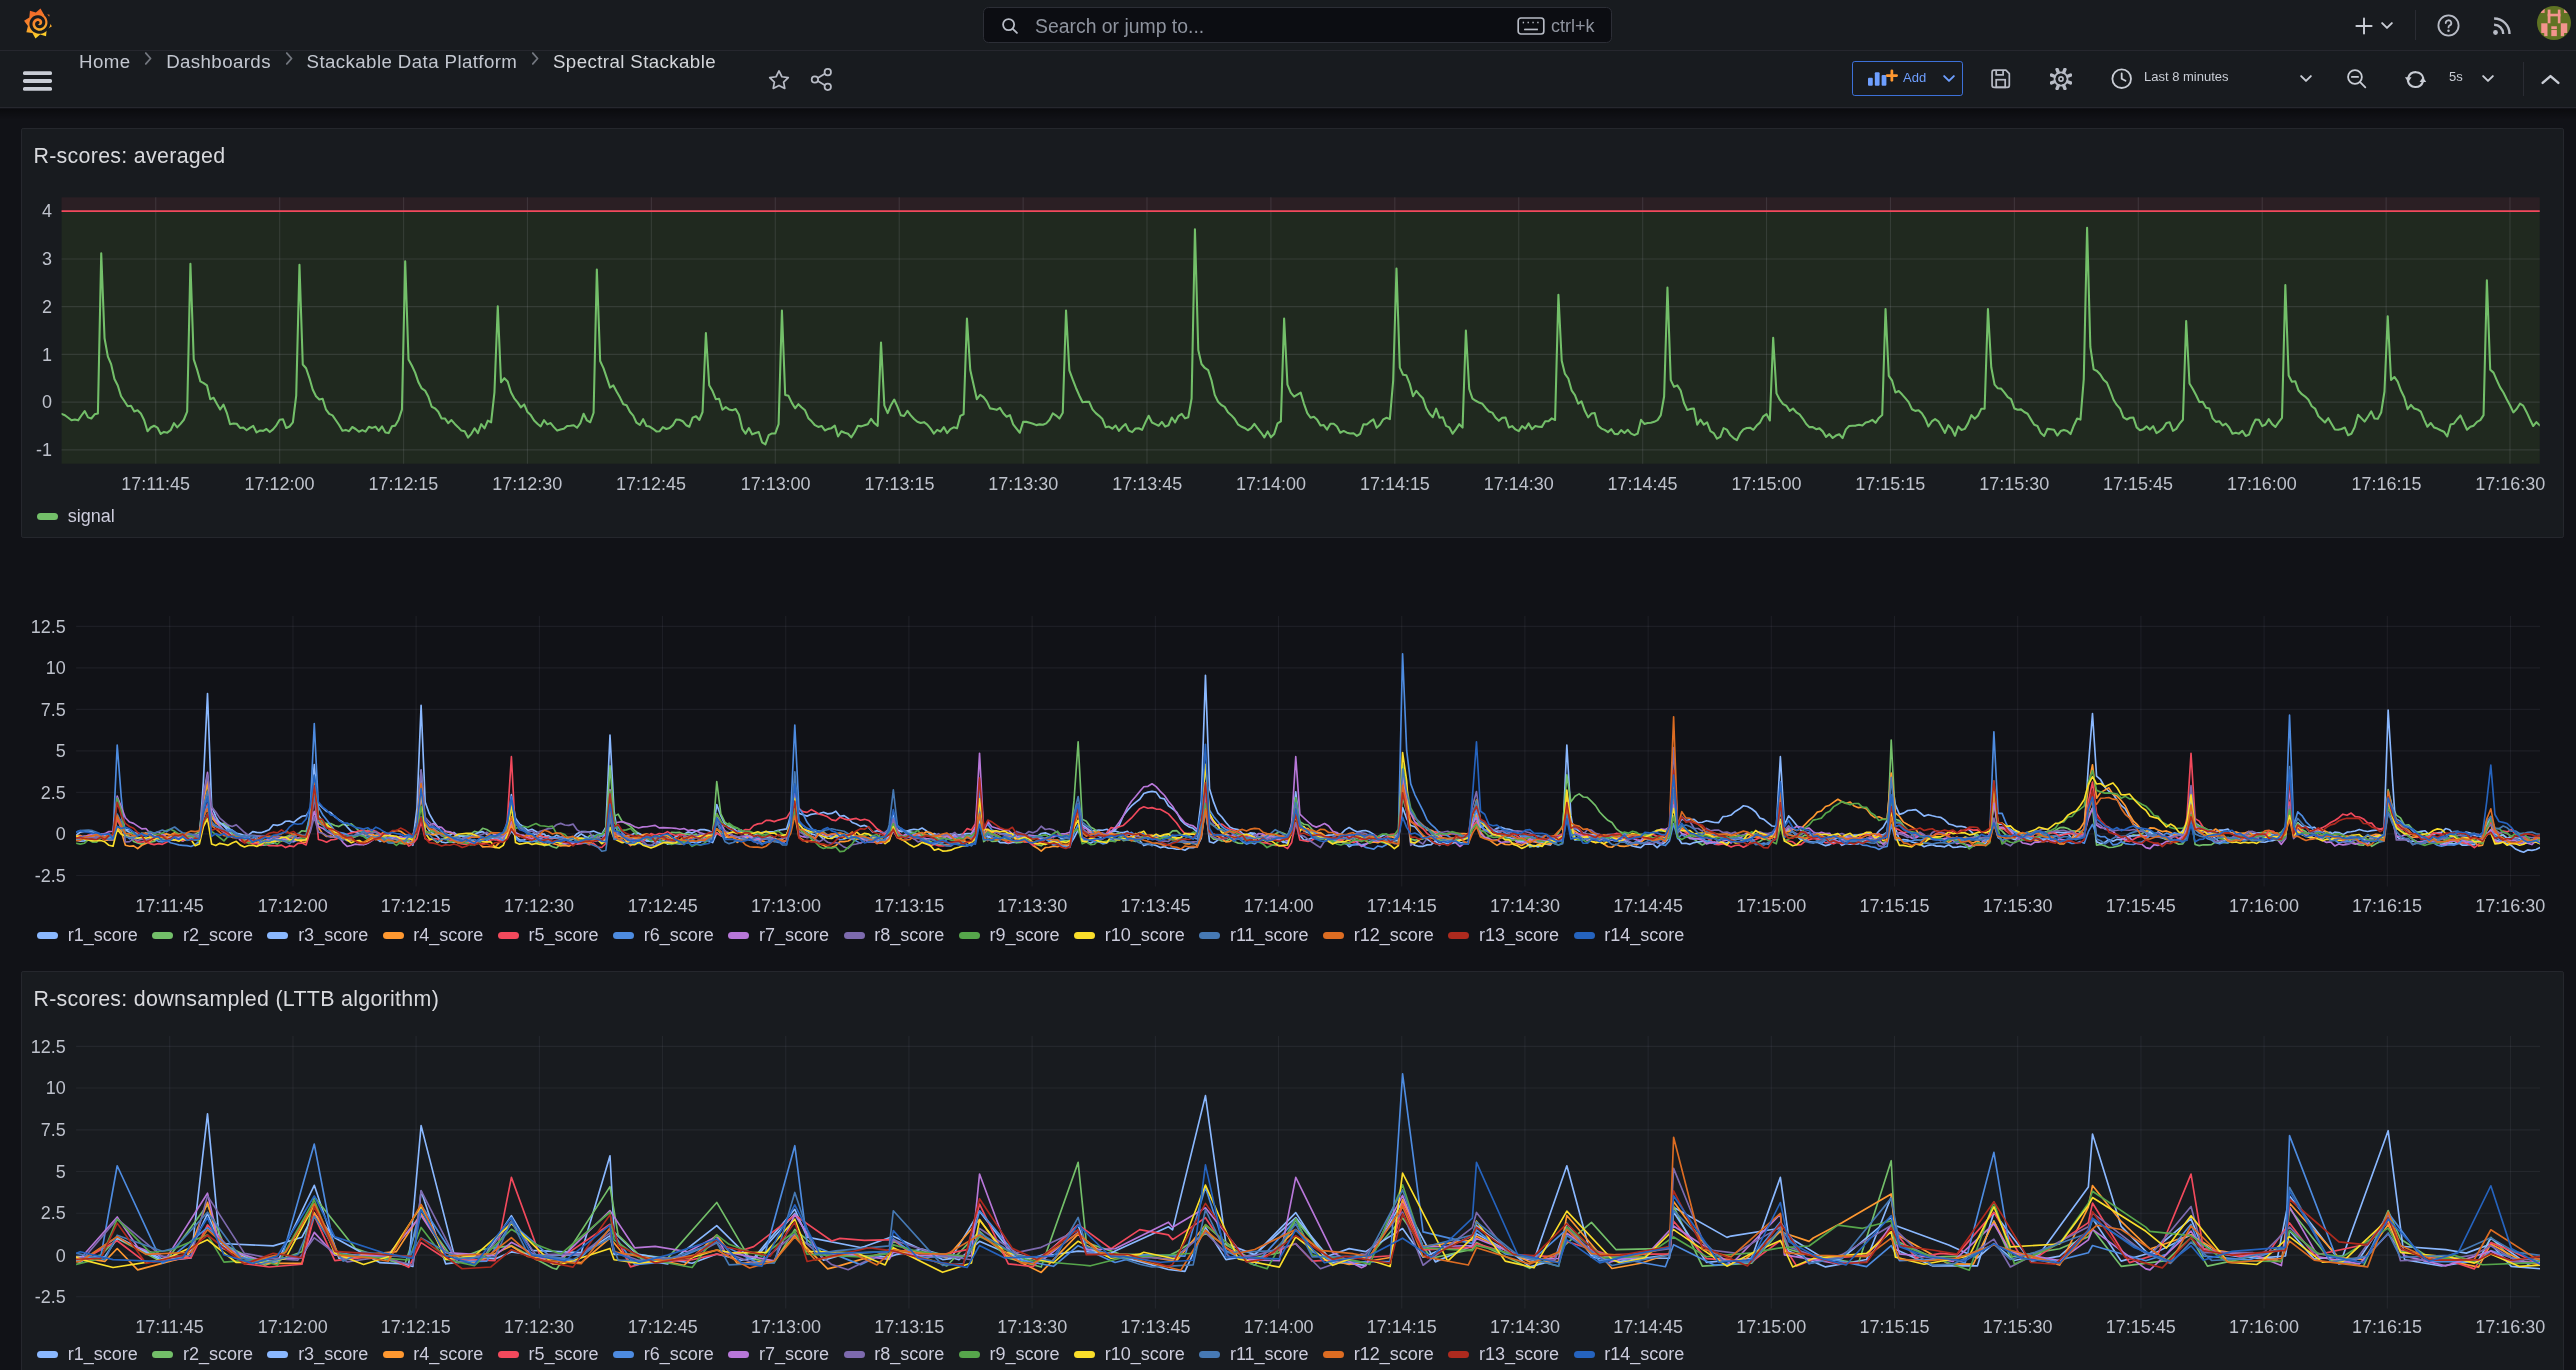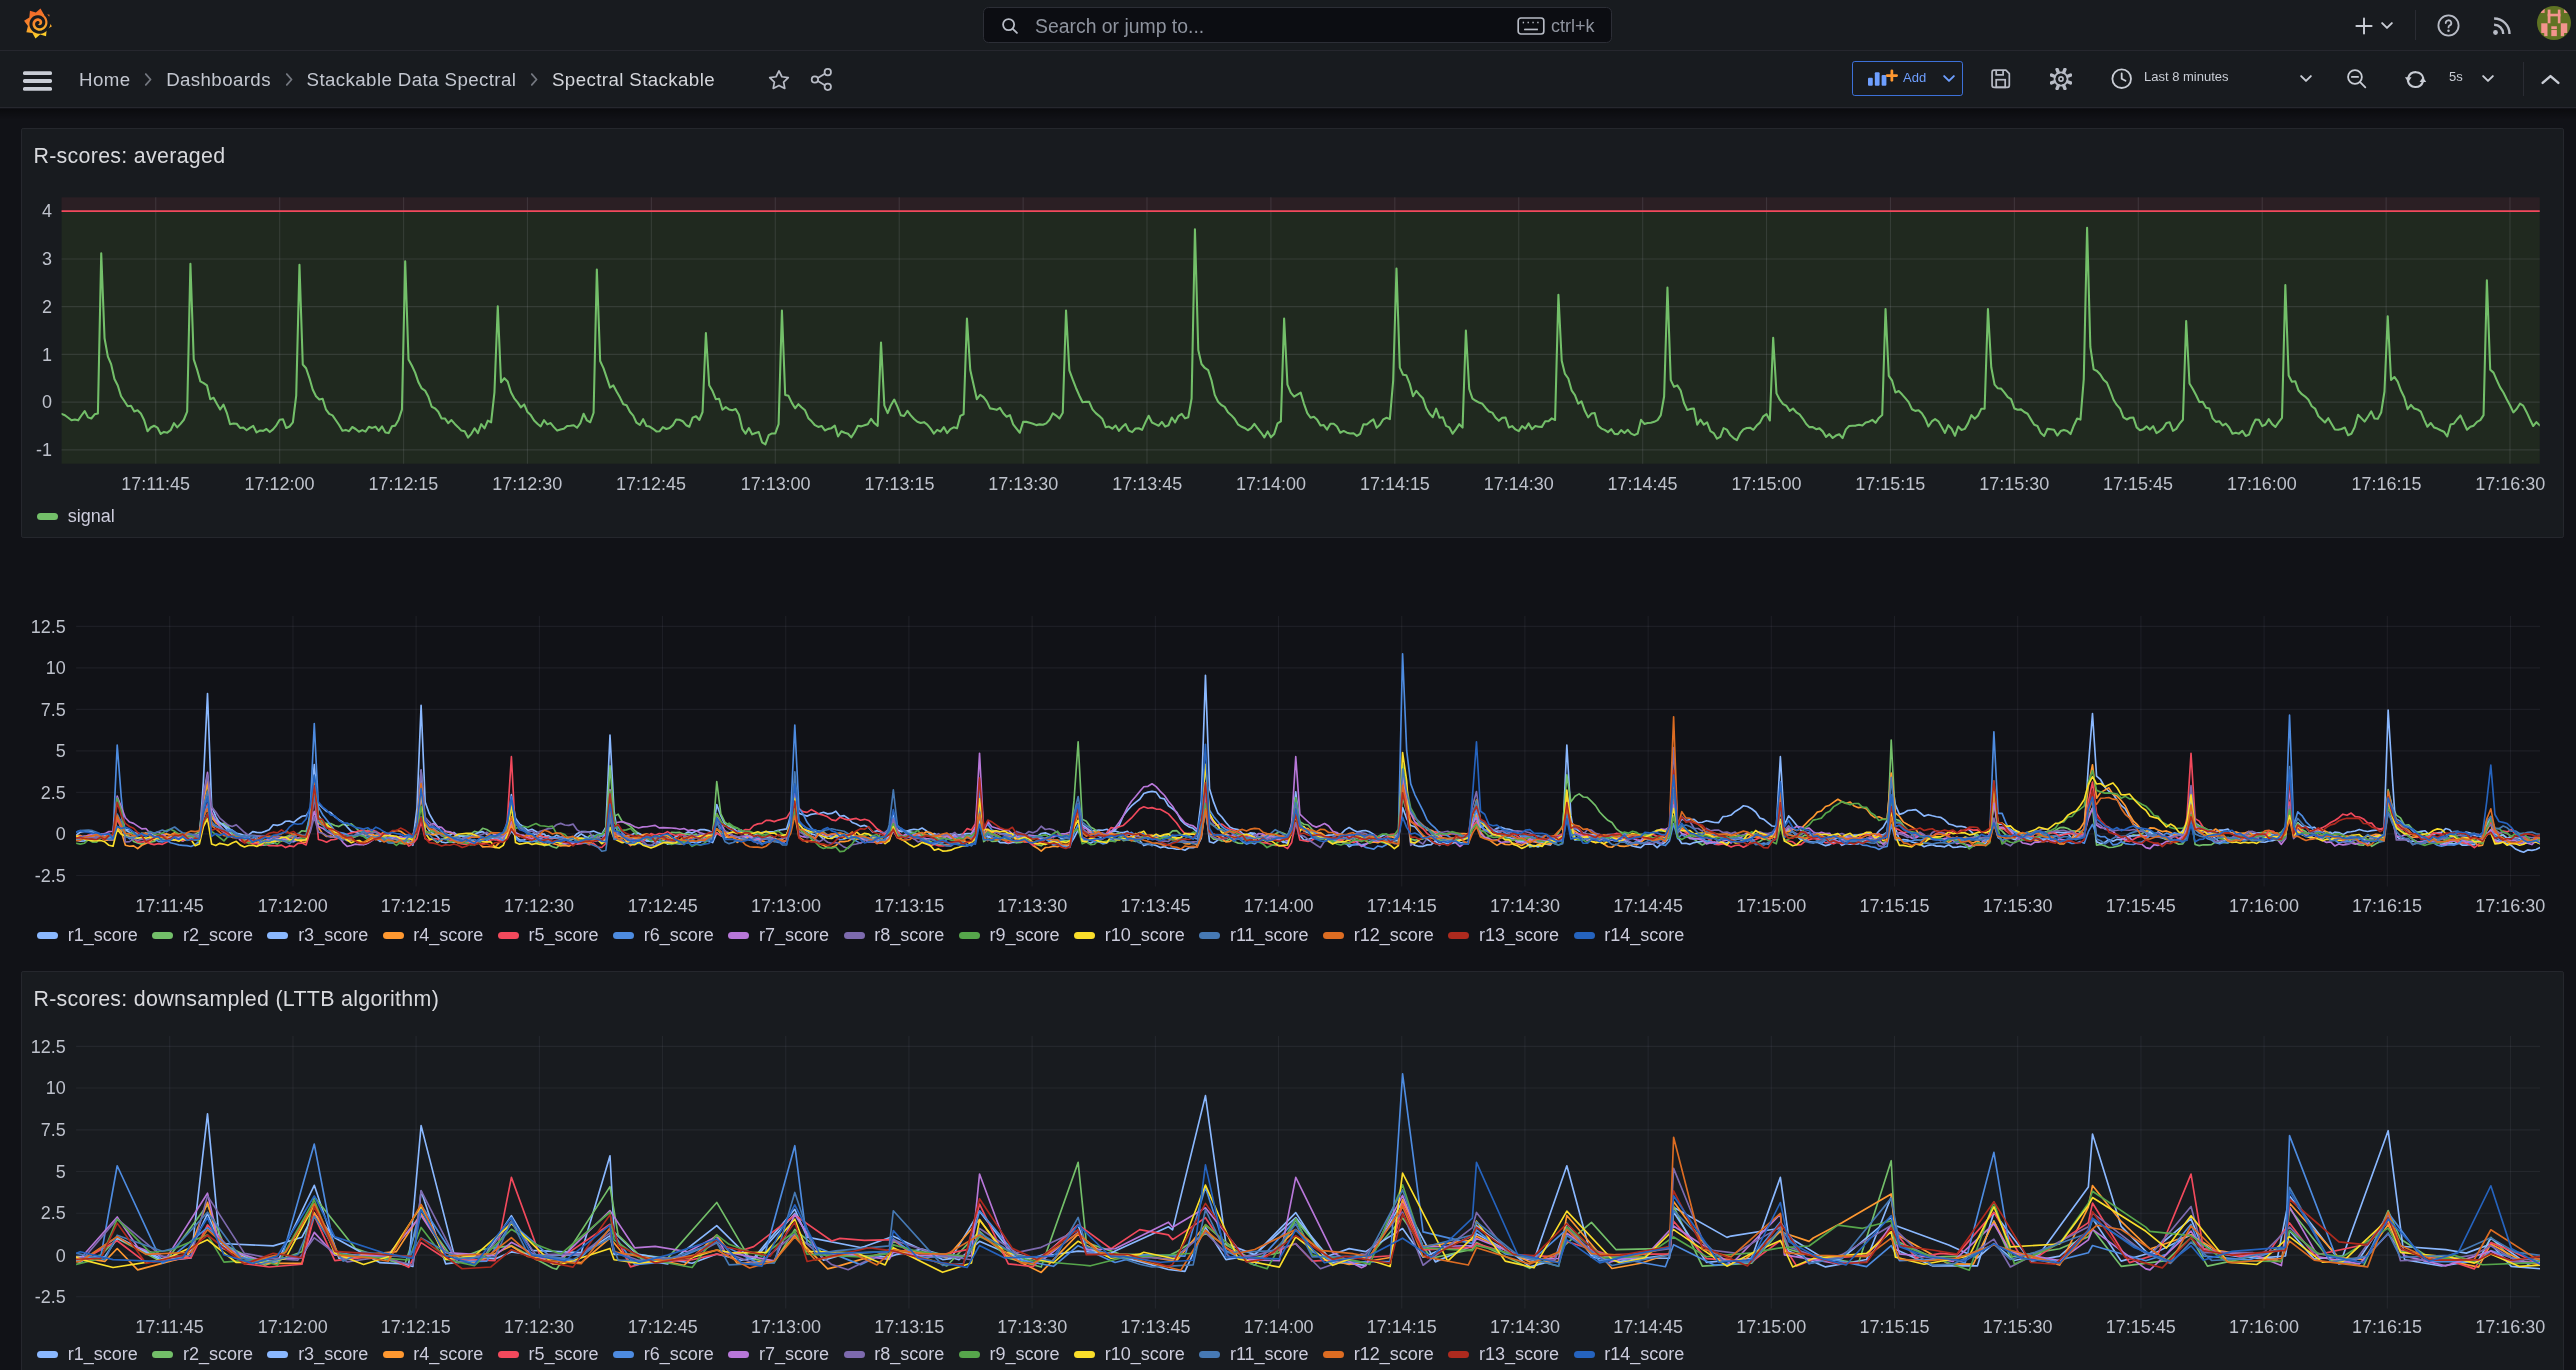--- a/index.html
+++ b/index.html
@@ -5,21 +5,21 @@
 body { font-family:"Liberation Sans", sans-serif; -webkit-font-smoothing:antialiased; }
 #root { position:absolute; width:2304px; height:1371px; background:#111217; }
 .row1 { position:absolute; left:0; top:0; width:2576px; height:51px; background:#181B1F; border-bottom:1px solid #26272E; }
 .row2 { position:absolute; left:0; top:51px; width:2576px; height:57px; background:#181B1F; border-bottom:1px solid #26272E; }
 .shadow { position:absolute; left:0; top:109px; width:2576px; height:11px; background:linear-gradient(to bottom, rgba(0,0,0,0.38), rgba(0,0,0,0)); }
 .panel { position:absolute; left:21.4px; width:2543px; background:#181B1F; border:1px solid #25272D; border-radius:2.1px; }
 .ptitle { position:absolute; left:11px; top:15px; font-size:21.4px; font-weight:400; color:#D8D9DD; letter-spacing:0.3px; }
 .search { position:absolute; left:983px; top:7px; width:629px; height:36px; background:#0C0D12; border:1px solid #2C2E36; border-radius:5.5px; }
 .stext { position:absolute; left:1035px; top:15px; font-size:19.4px; color:#8E939E; }
 .ctrlk { position:absolute; left:1551px; top:16px; font-size:18px; color:#8E939E; }
-.bcrow { position:absolute; left:79px; top:51px; height:57px; display:flex; align-items:center; font-size:18.7px; letter-spacing:0.4px; color:#C3C7D0; }
+.bcrow { position:absolute; left:79px; top:51px; height:57px; display:flex; font-size:18.7px; letter-spacing:0.4px; color:#C3C7D0; }
 .legend { position:absolute; left:37px; height:21px; display:flex; align-items:center; font-size:18px; color:#CCCCDC;justify-content:center; }
 .lm { width:21px; height:6.2px; border-radius:3.5px; margin-right:9.7px; flex:none; }
 .ll { margin-right:14.5px; white-space:nowrap; }
 .t2 { position:absolute; top:69px; font-size:13px; color:#C9CDD5; }
 </style></head>
 <body>
 <div id="root">
 <div class="row1"></div>
 <div class="row2"></div>
 <div class="shadow"></div>
@@ -28,21 +28,21 @@
 <div class="ctrlk">ctrl+k</div>
 <div class="bcrow">
       <span>Home</span>
       <svg width="9.7" height="15" viewBox="0 0 14 22" fill="none" style="margin:0 13px">
         <polyline points="4,3 11,11 4,19" stroke="#73777F" stroke-width="2.6" stroke-linecap="round" stroke-linejoin="round"></polyline>
       </svg>
       <span>Dashboards</span>
       <svg width="9.7" height="15" viewBox="0 0 14 22" fill="none" style="margin:0 13px">
         <polyline points="4,3 11,11 4,19" stroke="#73777F" stroke-width="2.6" stroke-linecap="round" stroke-linejoin="round"></polyline>
       </svg>
-      <span>Stackable Data Spectral</span>
+      <span>Stackable Data Platform</span>
       <svg width="9.7" height="15" viewBox="0 0 14 22" fill="none" style="margin:0 13px">
         <polyline points="4,3 11,11 4,19" stroke="#73777F" stroke-width="2.6" stroke-linecap="round" stroke-linejoin="round"></polyline>
       </svg>
       <span style="color:#D4D6DB">Spectral Stackable</span>
     </div>
 <div style="position:absolute; left:1852px; top:61px; width:111px; height:35px; border:1px solid #3D71D9; border-radius:2.8px;"></div>
 <div class="t2" style="left:1903px; top:70px; color:#6E9FFF">Add</div>
 <div class="t2" style="left:2144px">Last 8 minutes</div>
 <div class="t2" style="left:2449px">5s</div>
 <div style="position:absolute; left:2415px; top:9.7px; width:1px; height:30px; background:#2A2C33"></div>

